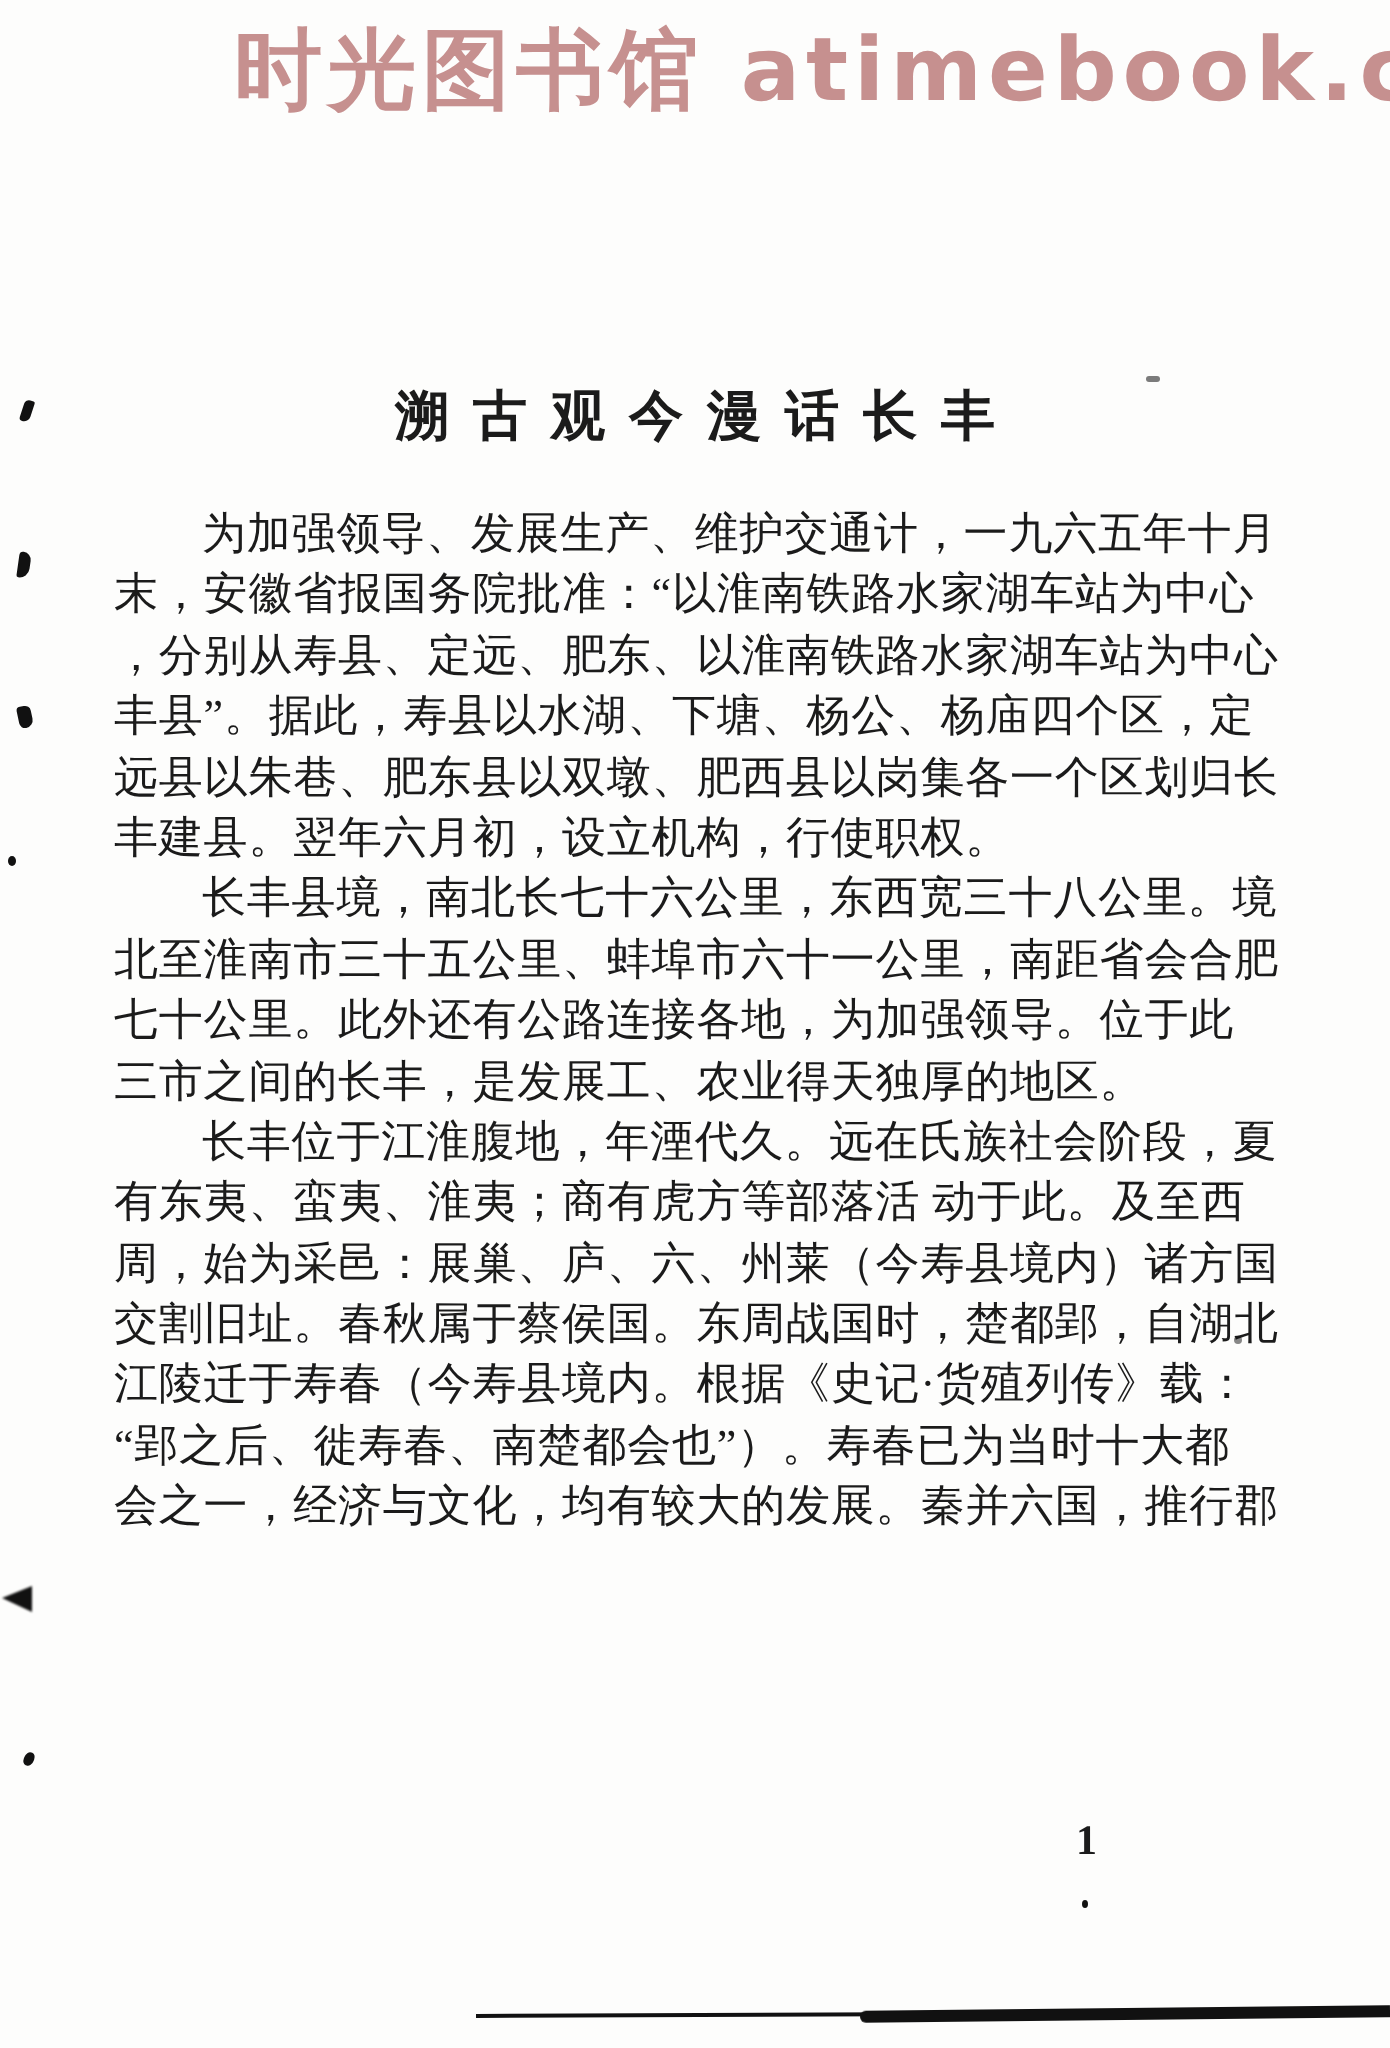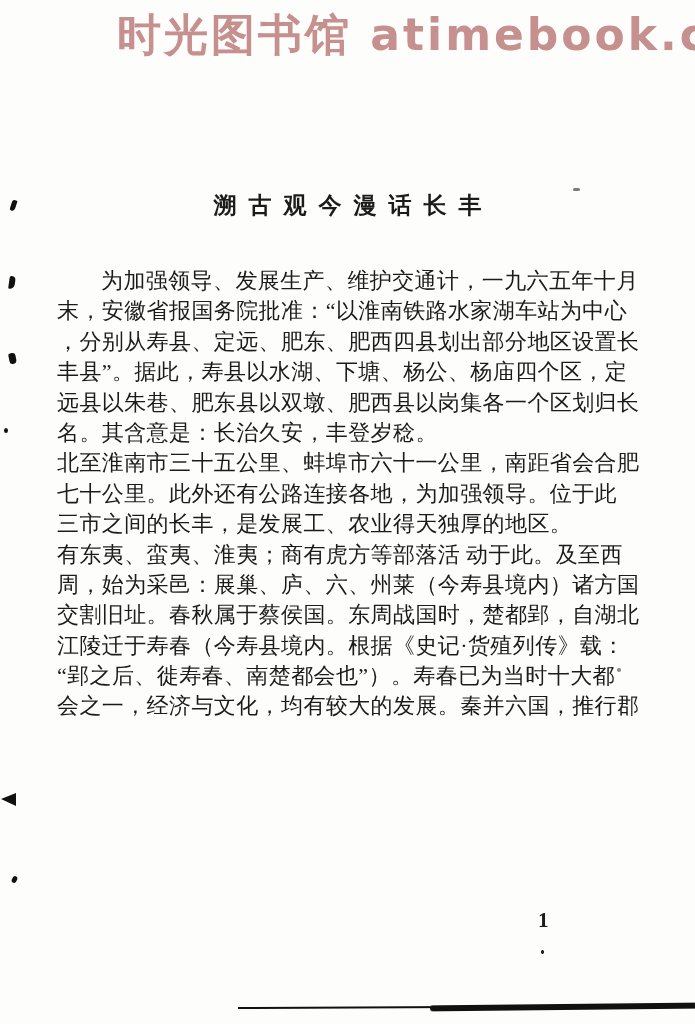--- a/index.html
+++ b/index.html
@@ -19,28 +19,28 @@
     letter-spacing:3px;
     white-space:nowrap;
     font-family:"DejaVu Sans","Liberation Sans",sans-serif;
     user-select:none;
   }
   .doc-title{
     position:absolute;
     left:0;top:190px;
     width:100%;
     text-align:center;
-    font-size:23px;
+    font-size:27px;
     font-weight:bold;
     letter-spacing:12px;
     text-indent:12px; 
   }
   .body-text{
     position:absolute;
-    left:57px;top:266px;
+    left:57px;top:252px;
     width:590px;
     font-size:22px;
     letter-spacing:0.4px;
     font-family:Liberation Serif, serif;
   }
   .body-text .line{
     height:30.4px;
     line-height:30.4px;
     white-space:nowrap;
   }
@@ -84,27 +84,29 @@
 
 <div class="page">
 
   <div class="watermark" style="color: rgb(198, 144, 143);">时光图书馆 atimebook.c</div>
 
   <div class="doc-title">溯古观今漫话长丰</div>
 
   <div class="body-text">
       <div class="line indent">为加强领导、发展生产、维护交通计，一九六五年十月</div>
       <div class="line">末，安徽省报国务院批准：“以淮南铁路水家湖车站为中心</div>
-      <div class="line">，分别从寿县、定远、肥东、肥西四县划出部分地区设置长</div>
+      <div class="line">，分别从寿县、定远、肥东、以淮南铁路水家湖车站为中心</div>
       <div class="line">丰县”。据此，寿县以水湖、下塘、杨公、杨庙四个区，定</div>
       <div class="line">远县以朱巷、肥东县以双墩、肥西县以岗集各一个区划归长</div>
-      <div class="line">名。其含意是：长治久安，丰登岁稔。</div>
+      <div class="line">丰建县。翌年六月初，设立机构，行使职权。</div>
+      <div class="line indent">长丰县境，南北长七十六公里，东西宽三十八公里。境</div>
       <div class="line">北至淮南市三十五公里、蚌埠市六十一公里，南距省会合肥</div>
       <div class="line">七十公里。此外还有公路连接各地，为加强领导。位于此</div>
       <div class="line">三市之间的长丰，是发展工、农业得天独厚的地区。</div>
+      <div class="line indent">长丰位于江淮腹地，年湮代久。远在氏族社会阶段，夏</div>
       <div class="line">有东夷、蛮夷、淮夷；商有虎方等部落活 动于此。及至西</div>
       <div class="line">周，始为采邑：展巢、庐、六、州莱（今寿县境内）诸方国</div>
       <div class="line">交割旧址。春秋属于蔡侯国。东周战国时，楚都郢，自湖北</div>
       <div class="line">江陵迁于寿春（今寿县境内。根据《史记·货殖列传》载：</div>
       <div class="line">“郢之后、徙寿春、南楚都会也”）。寿春已为当时十大都</div>
       <div class="line">会之一，经济与文化，均有较大的发展。秦并六国，推行郡</div>
     </div>
 
   <div class="page-number">1</div>
 

